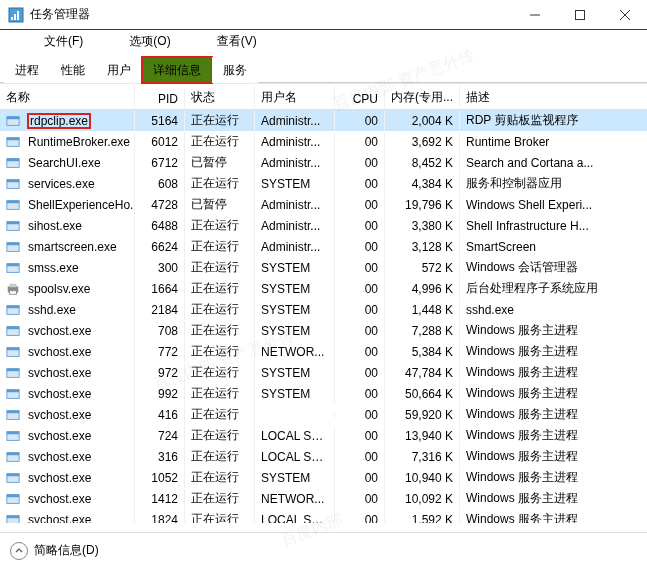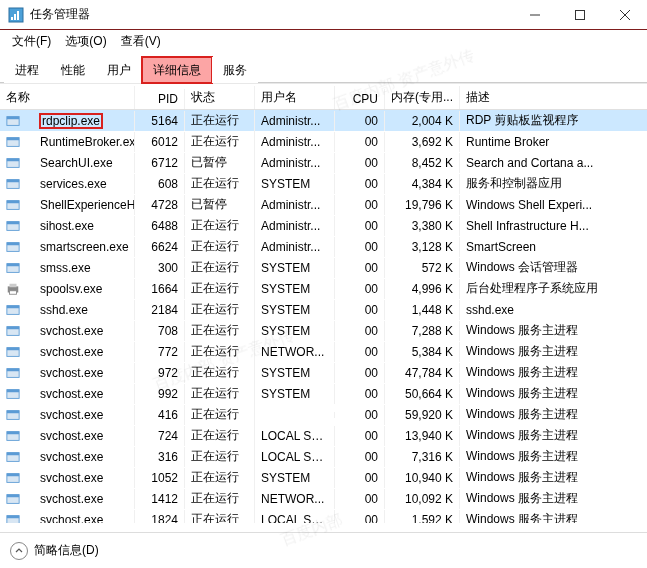--- a/index.html
+++ b/index.html
@@ -23,38 +23,38 @@
     .titlebar .title { flex: 1; font-size: 12px; }
     .win-controls { display: flex; }
     .win-btn { width: 45px; height: 30px; display: flex; align-items: center; justify-content: center; color: #333; }
     .menubar {
       height: 22px;
       display: flex;
       align-items: center;
       padding: 0 6px;
       gap: 2px;
     }
-    .menubar span { padding: 2px 6px; }
+    .menubar span { padding: 2px 6px; margin-left: 32px; }
     .tabs {
       display: flex;
       border-bottom: 1px solid #ccc;
       padding: 4px 18px 0 4px;
       gap: 0;
     }
     .tab {
       padding: 4px 10px;
       border: 1px solid transparent;
       border-bottom: none;
       position: relative;
       top: 1px;
       background: #fff;
     }
     .tab.active {
       border-color: #ccc;
-      background: #fca5a5;
+      background: #4d7c0f;
     }
     .tab.highlighted {
       outline: 2px solid #d9211e;
       outline-offset: -1px;
     }
     .table-container {
       height: 440px;
       overflow-y: auto;
       border-top: 1px solid #e8e8e8;
     }
@@ -82,21 +82,21 @@
     .col-cpu { width: 50px; text-align: right; }
     .col-mem { width: 75px; text-align: right; }
     .col-desc { flex: 1; border-right: none !important; }
     .row {
       display: flex;
       height: 21px;
       align-items: center;
       font-size: 12px;
     }
     .row.selected { background: #cce8ff; }
-    .row .col-name { display: flex; align-items: center; gap: 20px; }
+    .row .col-name { display: flex; align-items: center; gap: 8px; }
     .proc-icon { width: 14px; height: 14px; flex-shrink: 0; }
     .name-highlight { outline: 2px solid #d9211e; outline-offset: -1px; padding: 0 2px; }
     .footer {
       position: absolute;
       bottom: 0; left: 0; right: 0;
       height: 36px;
       border-top: 1px solid #ddd;
       display: flex;
       align-items: center;
       padding: 0 10px;

